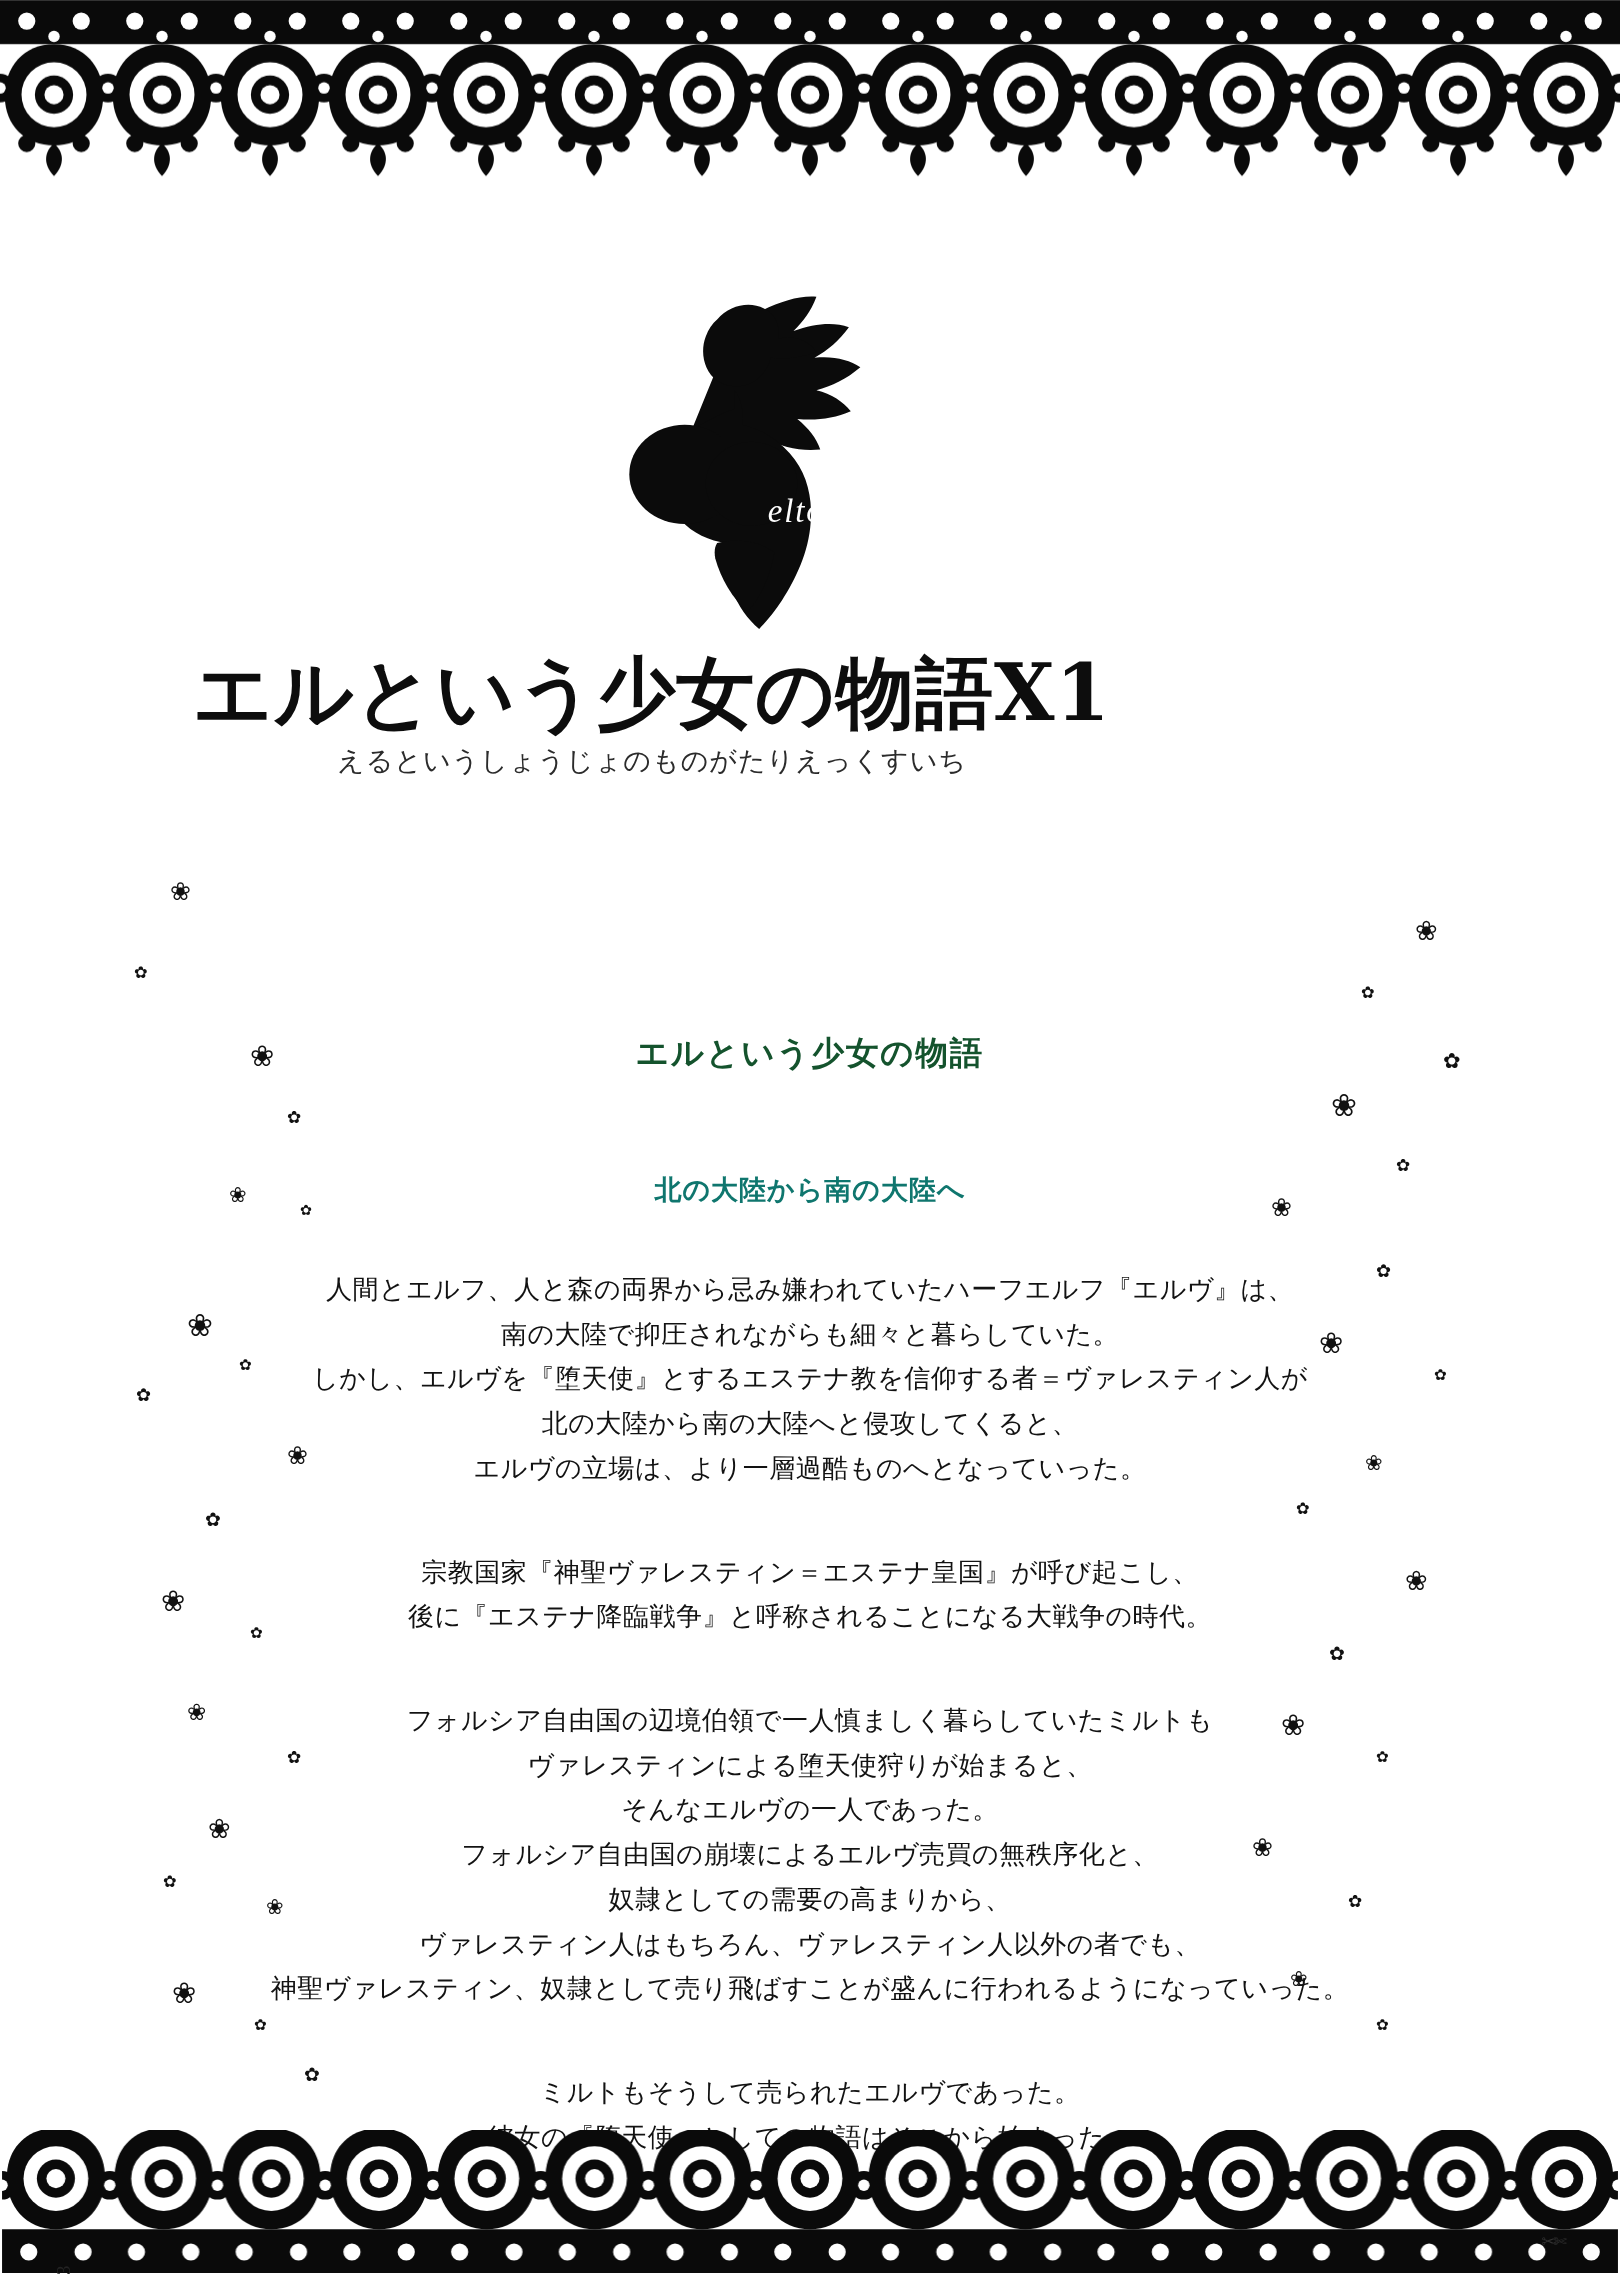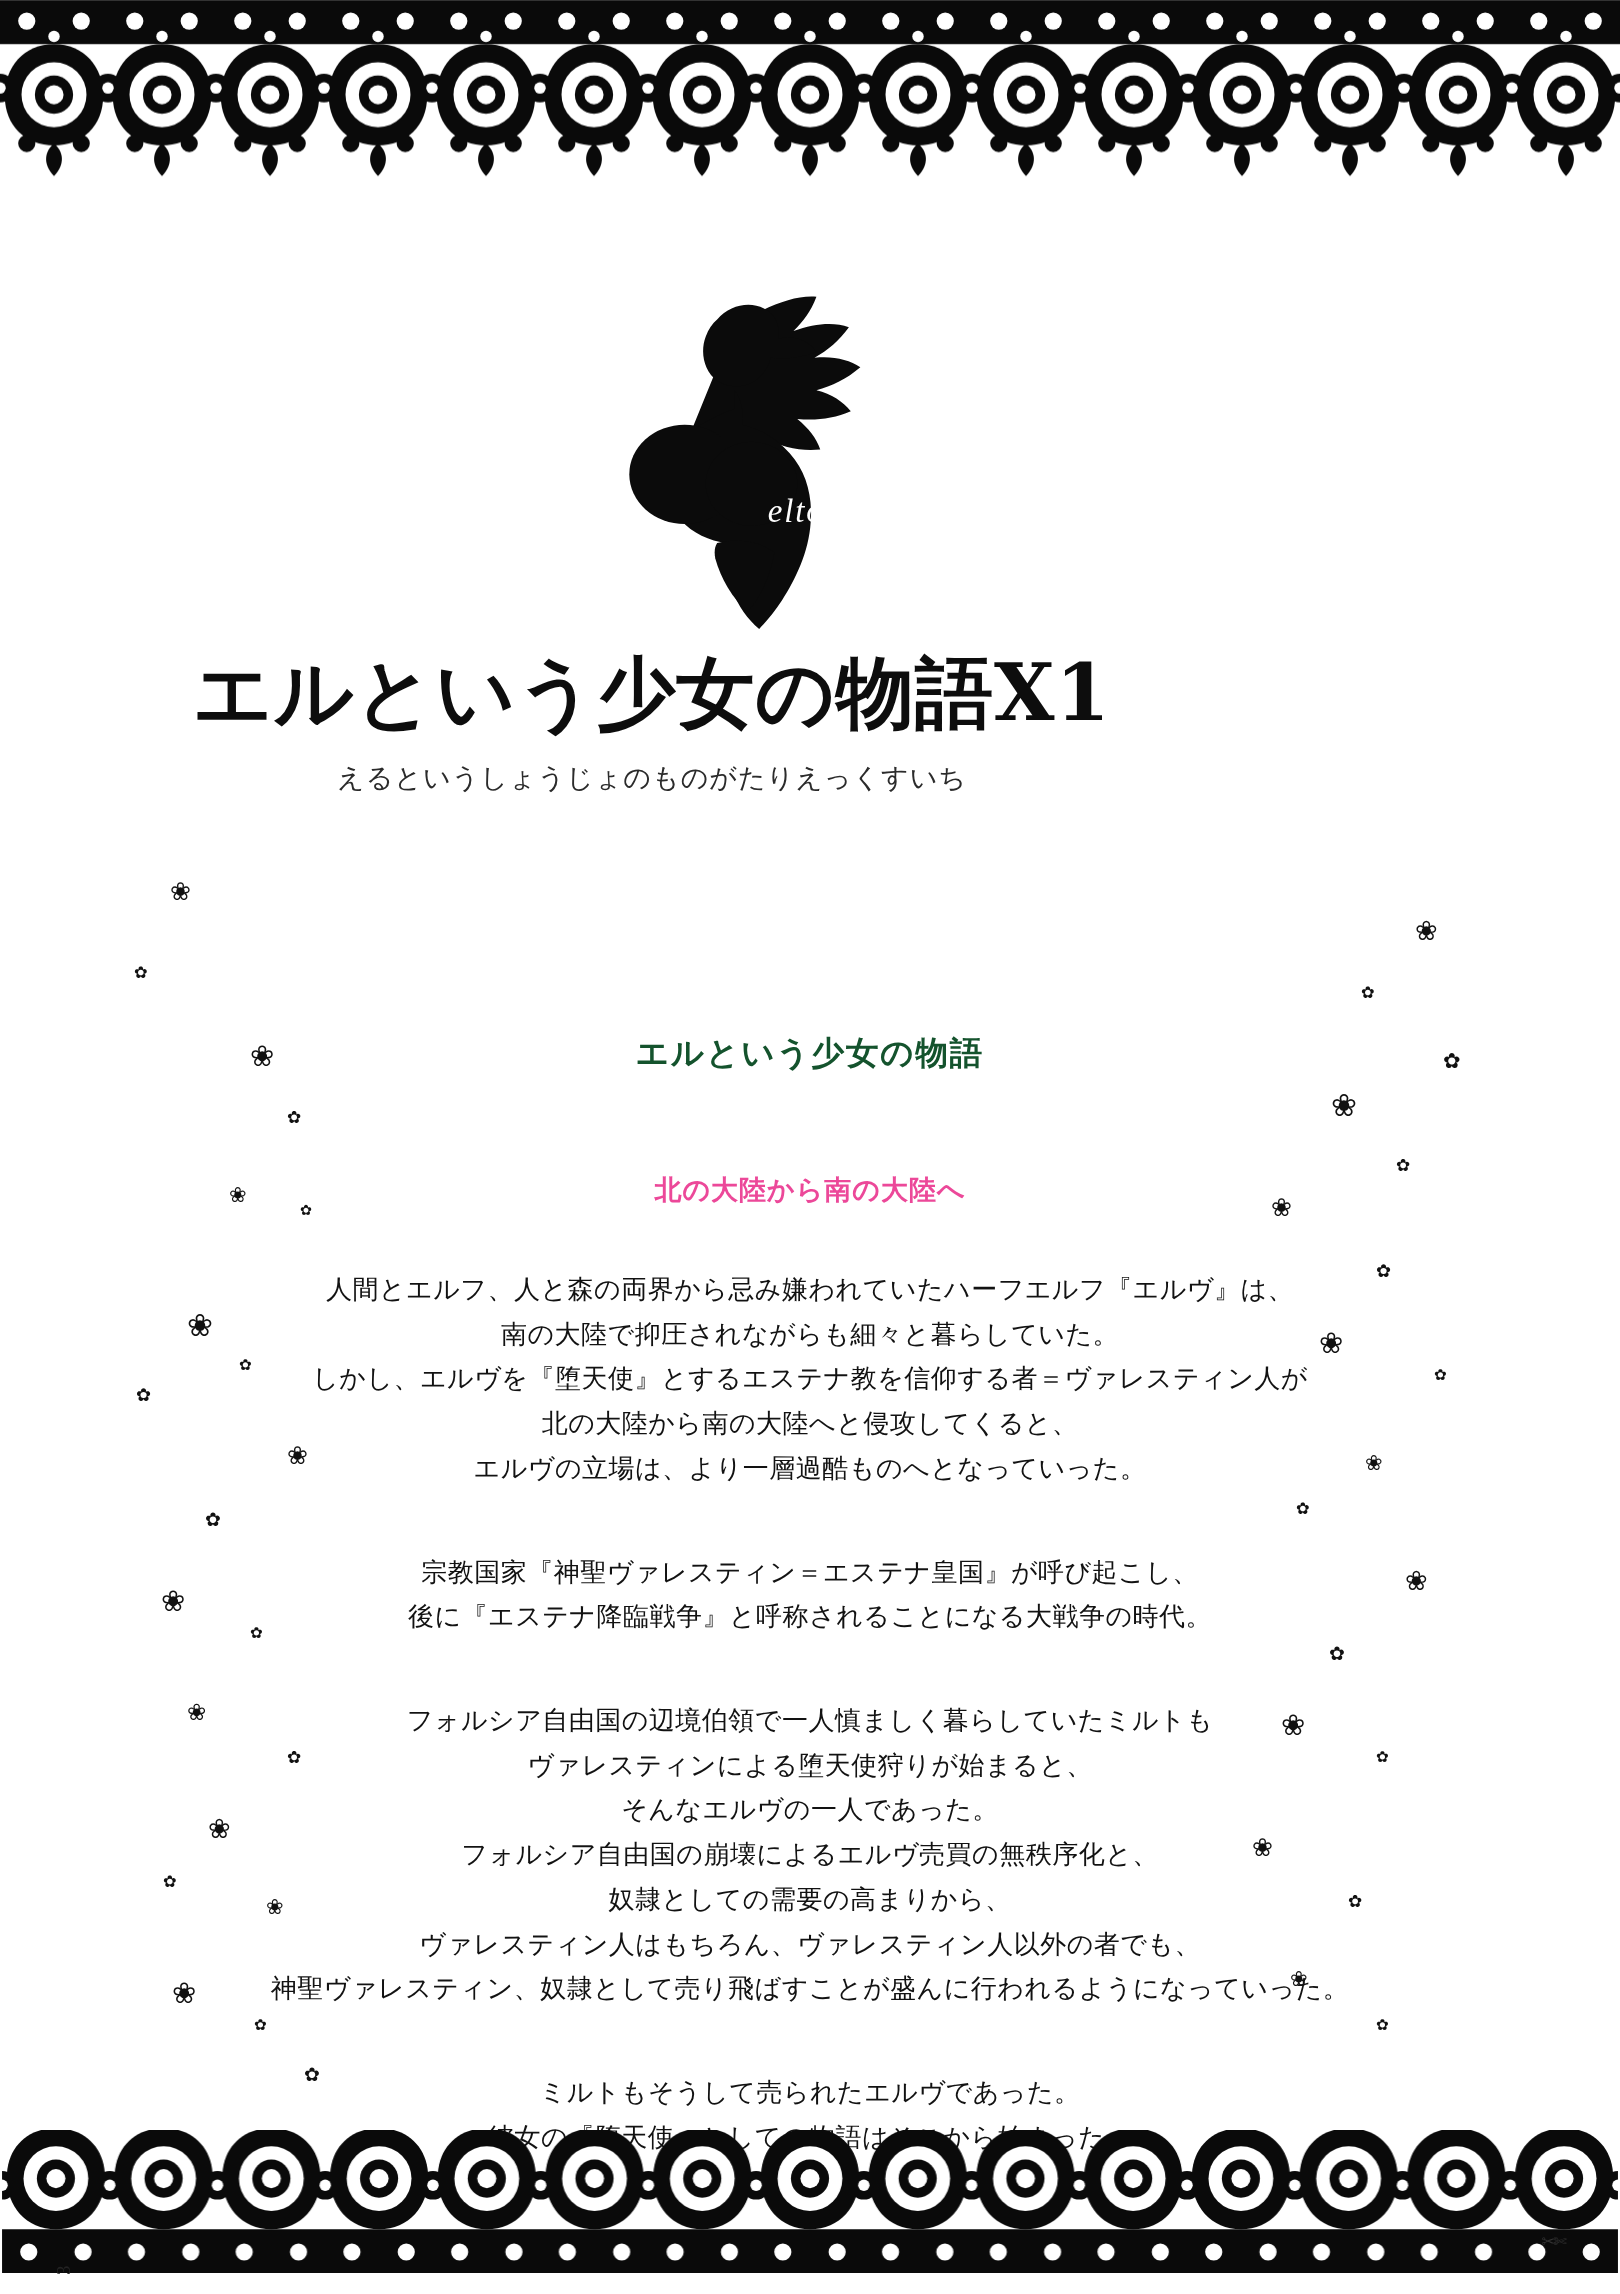--- a/index.html
+++ b/index.html
@@ -58,21 +58,21 @@
   .main-title {
     font-family: "DejaVu Serif", serif;
     font-size: 78px;
     font-weight: 700;
     letter-spacing: 1px;
     color: #0d0d0d;
     line-height: 1.1;
     white-space: nowrap;
   }
   .sub-title {
-    margin-top: 24px;
+    margin-top: 7px;
     font-family: "DejaVu Serif", serif;
     font-size: 27px;
     font-weight: 400;
     color: #2b2b2b;
     letter-spacing: 1px;
   }
 
   
   .body-block {
     position: absolute;
@@ -86,21 +86,21 @@
     font-size: 32.5px;
     font-weight: 700;
     color: #14532d;
     letter-spacing: 1.9px;
   }
   .heading-2 {
     margin-top: 96px;
     font-family: "DejaVu Serif", serif;
     font-size: 27px;
     font-weight: 700;
-    color: #ec4899;
+    color: #0f766e;
     letter-spacing: 1px;
   }
   .para {
     margin-top: 59px;
     font-family: "DejaVu Serif", serif;
     font-size: 26px;
     line-height: 1.72;
     color: #121212;
     letter-spacing: 0.5px;
   }

